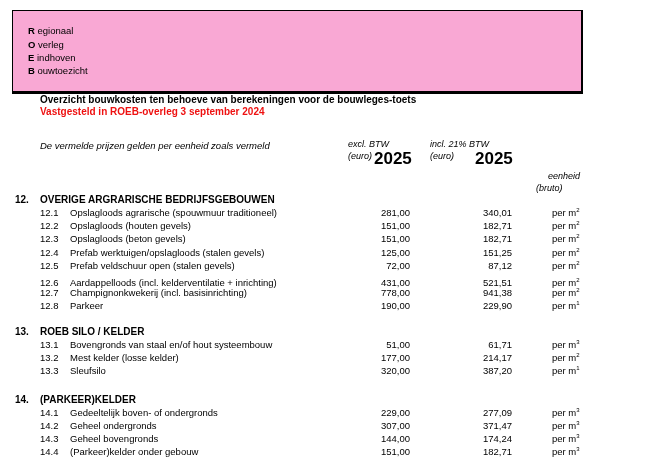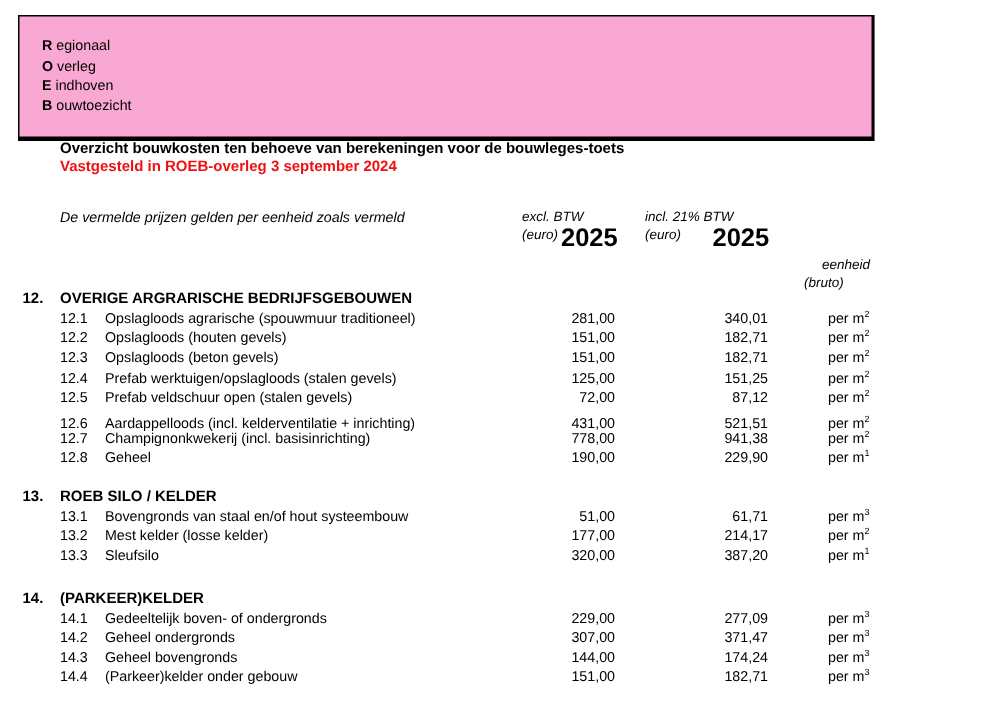--- a/index.html
+++ b/index.html
@@ -120,21 +120,21 @@
   </div>
 <div class="row" style="top:286px">
     <span class="id">12.7</span>
     <span class="lbl">Champignonkwekerij (incl. basisinrichting)</span>
     <span class="ex">778,00</span>
     <span class="in">941,38</span>
     <span class="un"><span>per m</span><sup>2</sup></span>
   </div>
 <div class="row" style="top:299px">
     <span class="id">12.8</span>
-    <span class="lbl">Geheel</span>
+    <span class="lbl">Parkeer</span>
     <span class="ex">190,00</span>
     <span class="in">229,90</span>
     <span class="un"><span>per m</span><sup>1</sup></span>
   </div>
 
 <div class="sec" style="top:325px">
   <span class="num">13.</span>
   <span class="ttl">ROEB SILO / KELDER</span>
 </div>
 <div class="row" style="top:338px">

